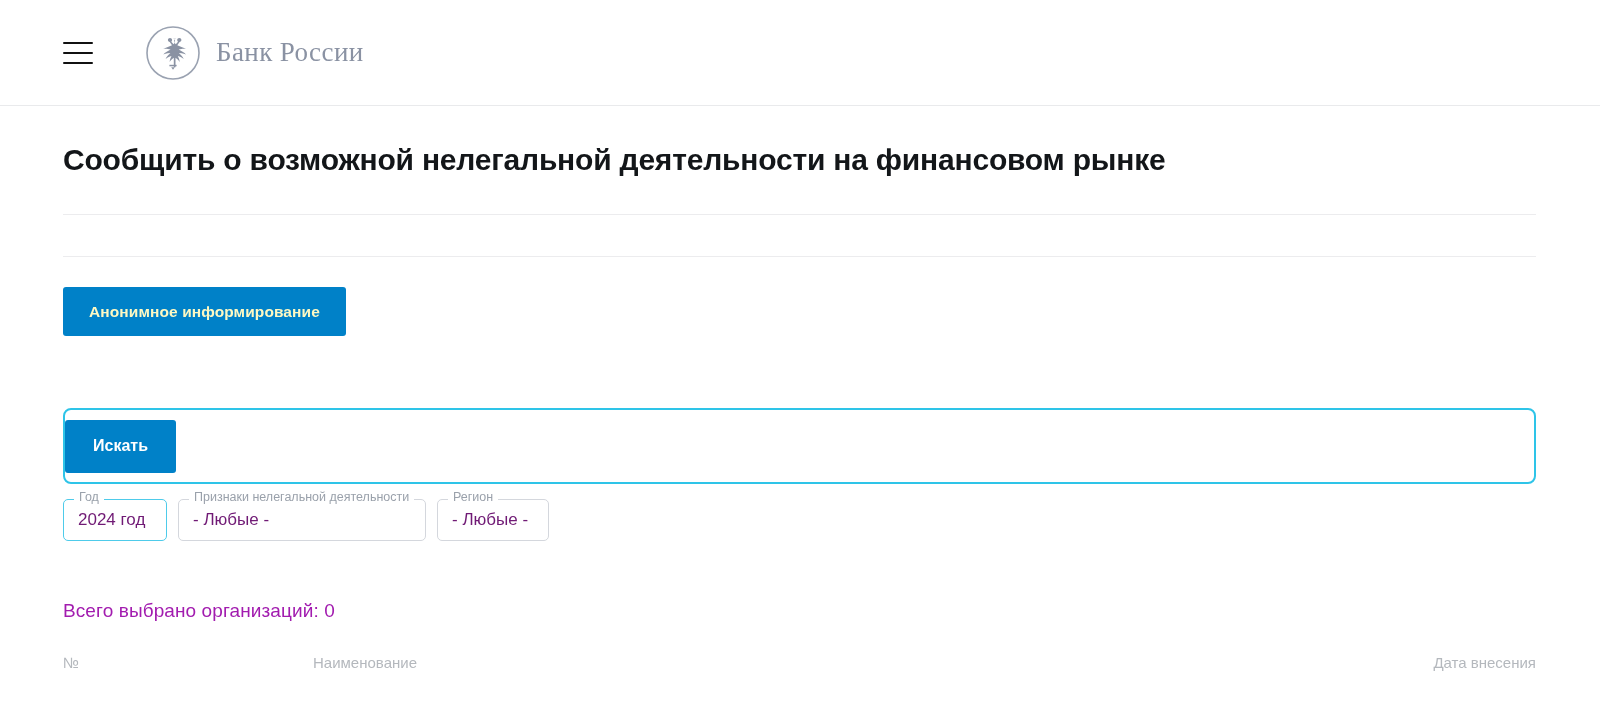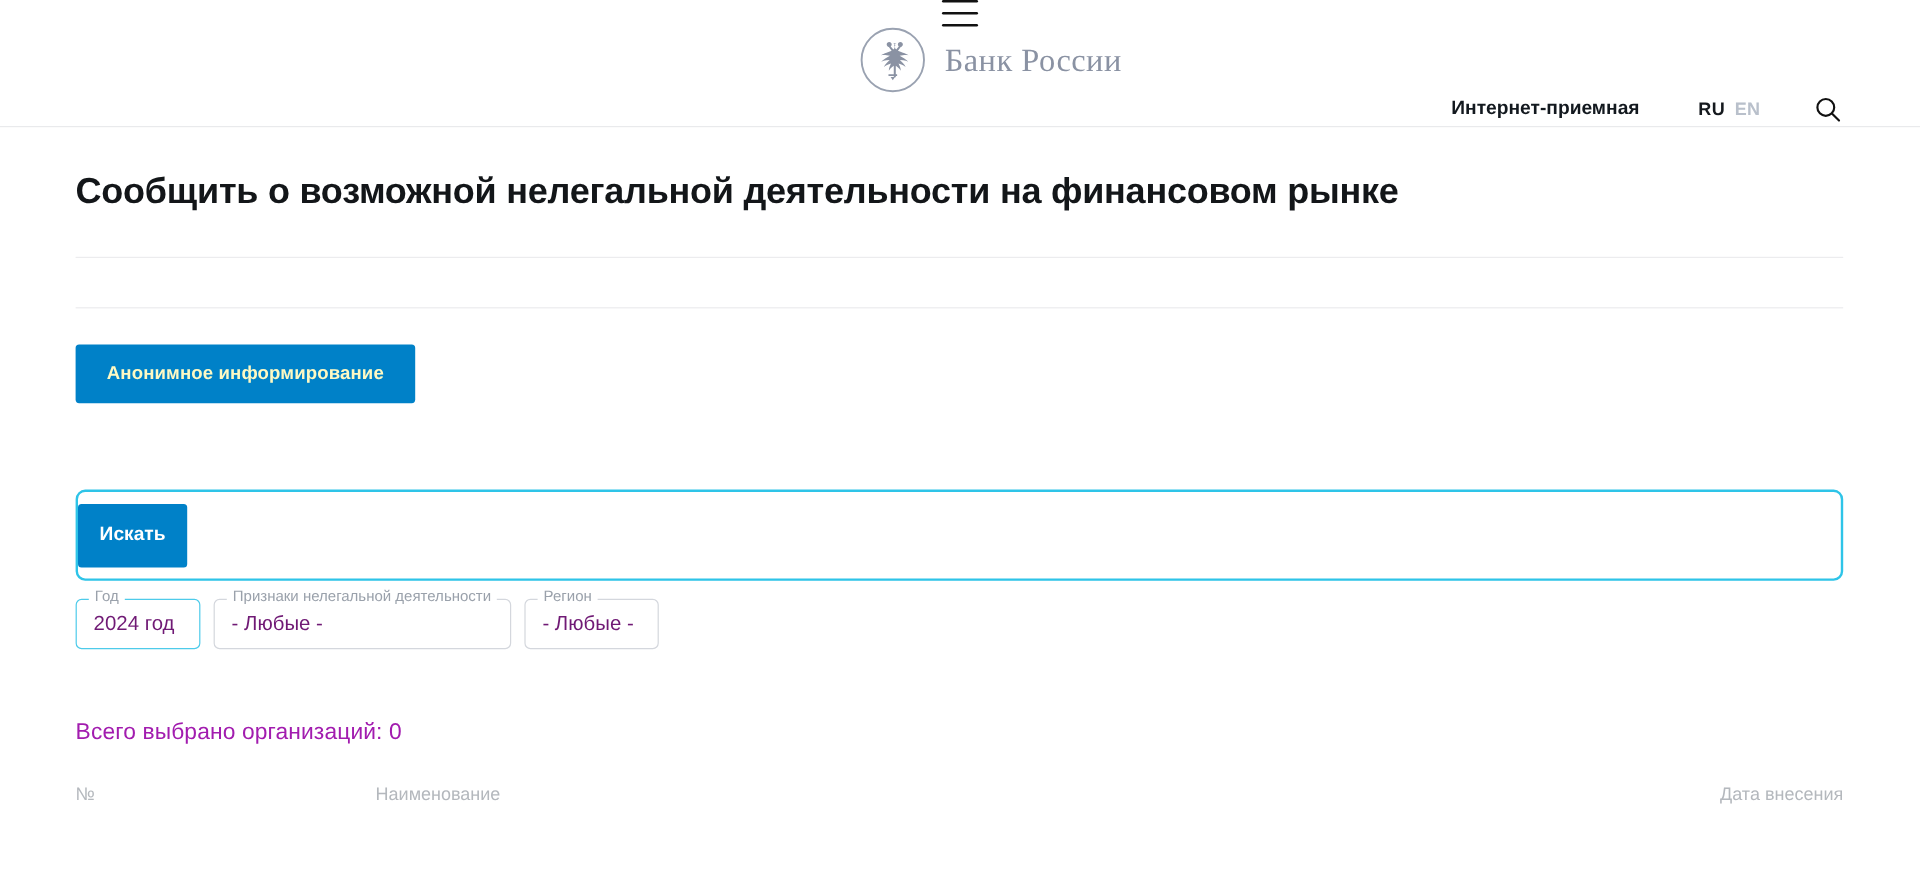--- a/index.html
+++ b/index.html
@@ -19,21 +19,20 @@
   }
 
   
   .site-header {
     height: 106px;
     display: flex;
     align-items: center;
     padding: 0 64px 0 63px;
     border-bottom: 1px solid #e9eaec;
     position: relative;
-    flex-direction: column;
   }
   .hamburger {
     width: 30px;
     height: 22px;
     display: flex;
     flex-direction: column;
     justify-content: space-between;
     cursor: pointer;
     flex: 0 0 auto;
   }
@@ -170,21 +169,21 @@
   .search-submit {
     flex: 0 0 auto;
     background: #0081c8;
     color: #ffffff;
     border: none;
     border-radius: 3px;
     font-family: inherit;
     font-size: 16px;
     font-weight: bold;
     height: 53px;
-    padding: 0 18px;
+    padding: 0 28px;
     cursor: pointer;
     margin-right: 13px;
   }
 
   
   .filters {
     display: flex;
     align-items: flex-start;
     gap: 11px;
     margin-top: 15px;
@@ -257,35 +256,20 @@
       <circle cx="28" cy="28" r="26" fill="none" stroke="#9aa2b1" stroke-width="1.6"></circle>
       <g fill="#8a92a3">
         <path d="M28 13.8c1.2 0 2.1 0.9 2.1 2 0 0.6-0.3 1.2-0.8 1.6l1.5 1.9 2.2-2.6c-0.5-0.4-0.8-1-0.8-1.6 0-1.1 0.9-2 2.1-2s2.1 0.9 2.1 2c0 1-0.8 1.9-1.8 2l-2.3 3.2 4.2 1.6c1.9 0.7 3.3 1.3 4.6 2.1-1.6-0.2-3.2-0.2-4.7 0l-2.7 0.4 3.9 2.3c1.5 0.9 2.6 1.8 3.4 2.8-1.4-0.6-2.8-1-4.3-1.2l-2.8-0.4 2.5 2.6c1.1 1.2 1.9 2.3 2.3 3.4-1.1-0.9-2.3-1.6-3.6-2.1l-2.3-0.9 1.1 2.6c0.5 1.2 0.7 2.3 0.7 3.4-0.7-1.1-1.5-2-2.5-2.8l-1.6-1.3v9.5h-1.7v-9.5l-1.6 1.3c-1 0.8-1.8 1.7-2.5 2.8 0-1.1 0.2-2.2 0.7-3.4l1.1-2.6-2.3 0.9c-1.3 0.5-2.5 1.2-3.6 2.1 0.4-1.1 1.2-2.2 2.3-3.4l2.5-2.6-2.8 0.4c-1.5 0.2-2.9 0.6-4.3 1.2 0.8-1 1.9-1.9 3.4-2.8l3.9-2.3-2.7-0.4c-1.5-0.2-3.1-0.2-4.7 0 1.3-0.8 2.7-1.4 4.6-2.1l4.2-1.6-2.3-3.2c-1-0.1-1.8-1-1.8-2 0-1.1 0.9-2 2.1-2s2.1 0.9 2.1 2c0 0.6-0.3 1.2-0.8 1.6l2.2 2.6 1.5-1.9c-0.5-0.4-0.8-1-0.8-1.6 0-1.1 0.9-2 2.1-2z"></path>
         <path d="M24.4 39.8h7.2v1.5h-7.2z"></path>
         <path d="M26.2 42.2h3.6l-1.8 2.6z"></path>
       </g>
     </svg>
     <div class="brand-name">Банк России</div>
   </div>
 
-  <div class="header-right">
-    <a class="reception-link">Интернет-приемная</a>
-
-    <div class="lang-switch">
-      <span class="lang active">RU</span>
-      <span class="lang inactive">EN</span>
-    </div>
-
-    <button class="header-search-btn">
-      <svg width="22" height="22" viewBox="0 0 22 22">
-        <circle cx="9.5" cy="9.5" r="7" fill="none" stroke="#111111" stroke-width="1.8"></circle>
-        <line x1="14.6" y1="14.6" x2="20.5" y2="20.5" stroke="#111111" stroke-width="1.8" stroke-linecap="round"></line>
-      </svg>
-    </button>
-  </div>
 </header>
 
 <main class="main">
 
   <h1 class="page-title">Сообщить о возможной нелегальной деятельности на финансовом рынке</h1>
 
   <div class="divider first"></div>
   <div class="divider second"></div>
 
   <button class="anon-button">Анонимное информирование</button>

